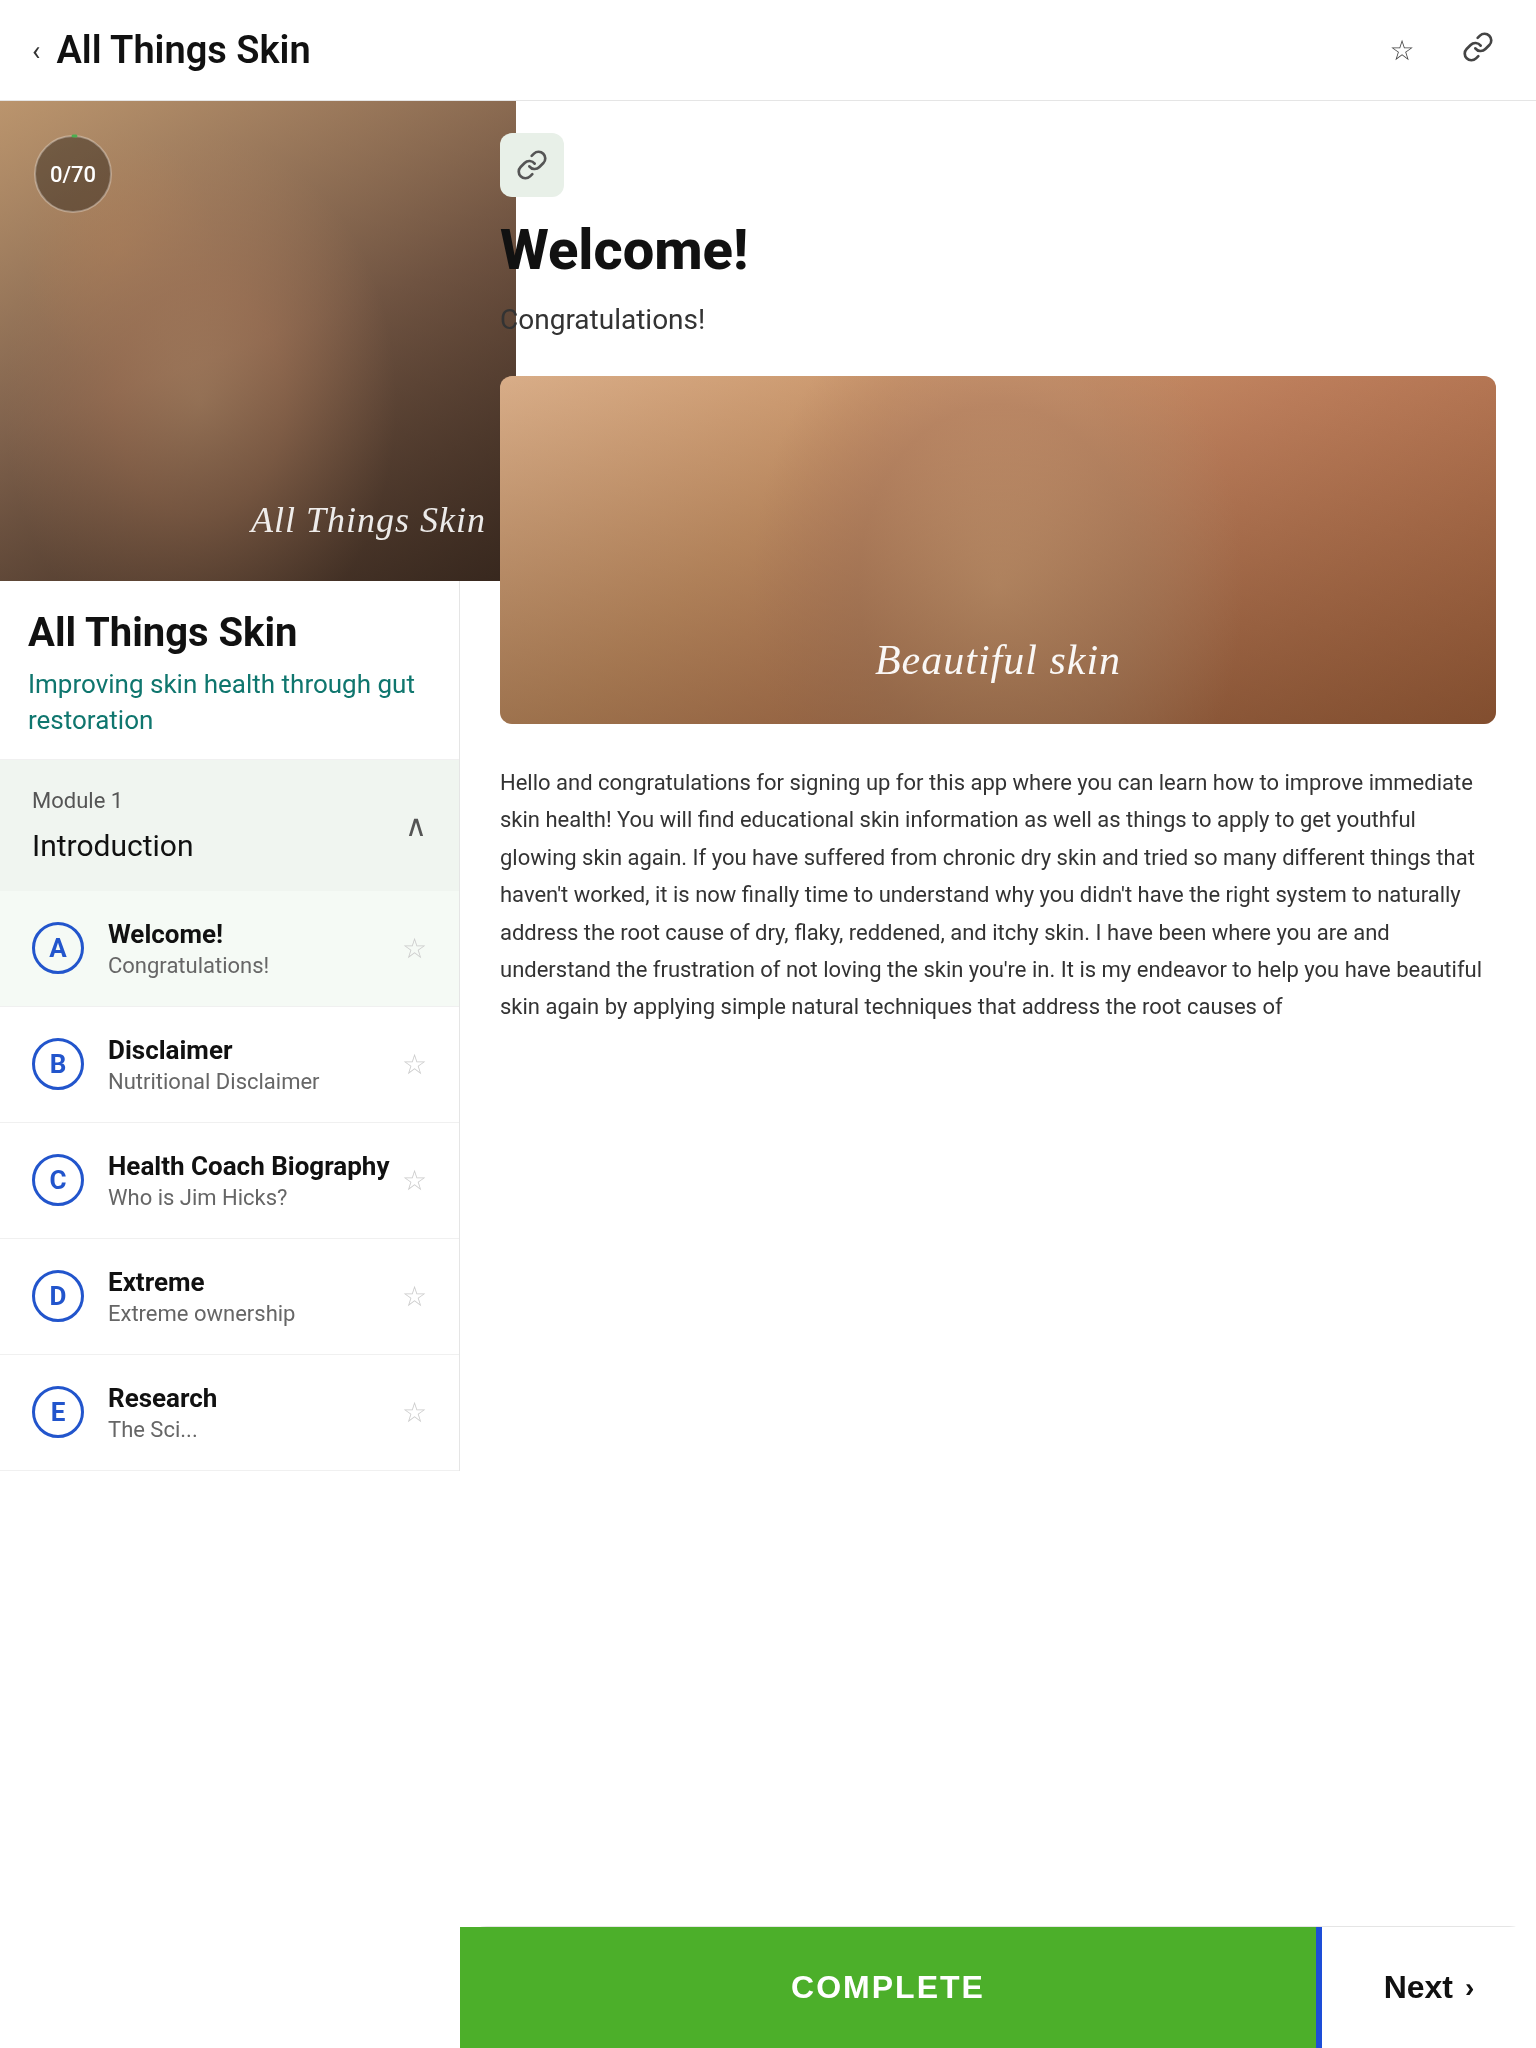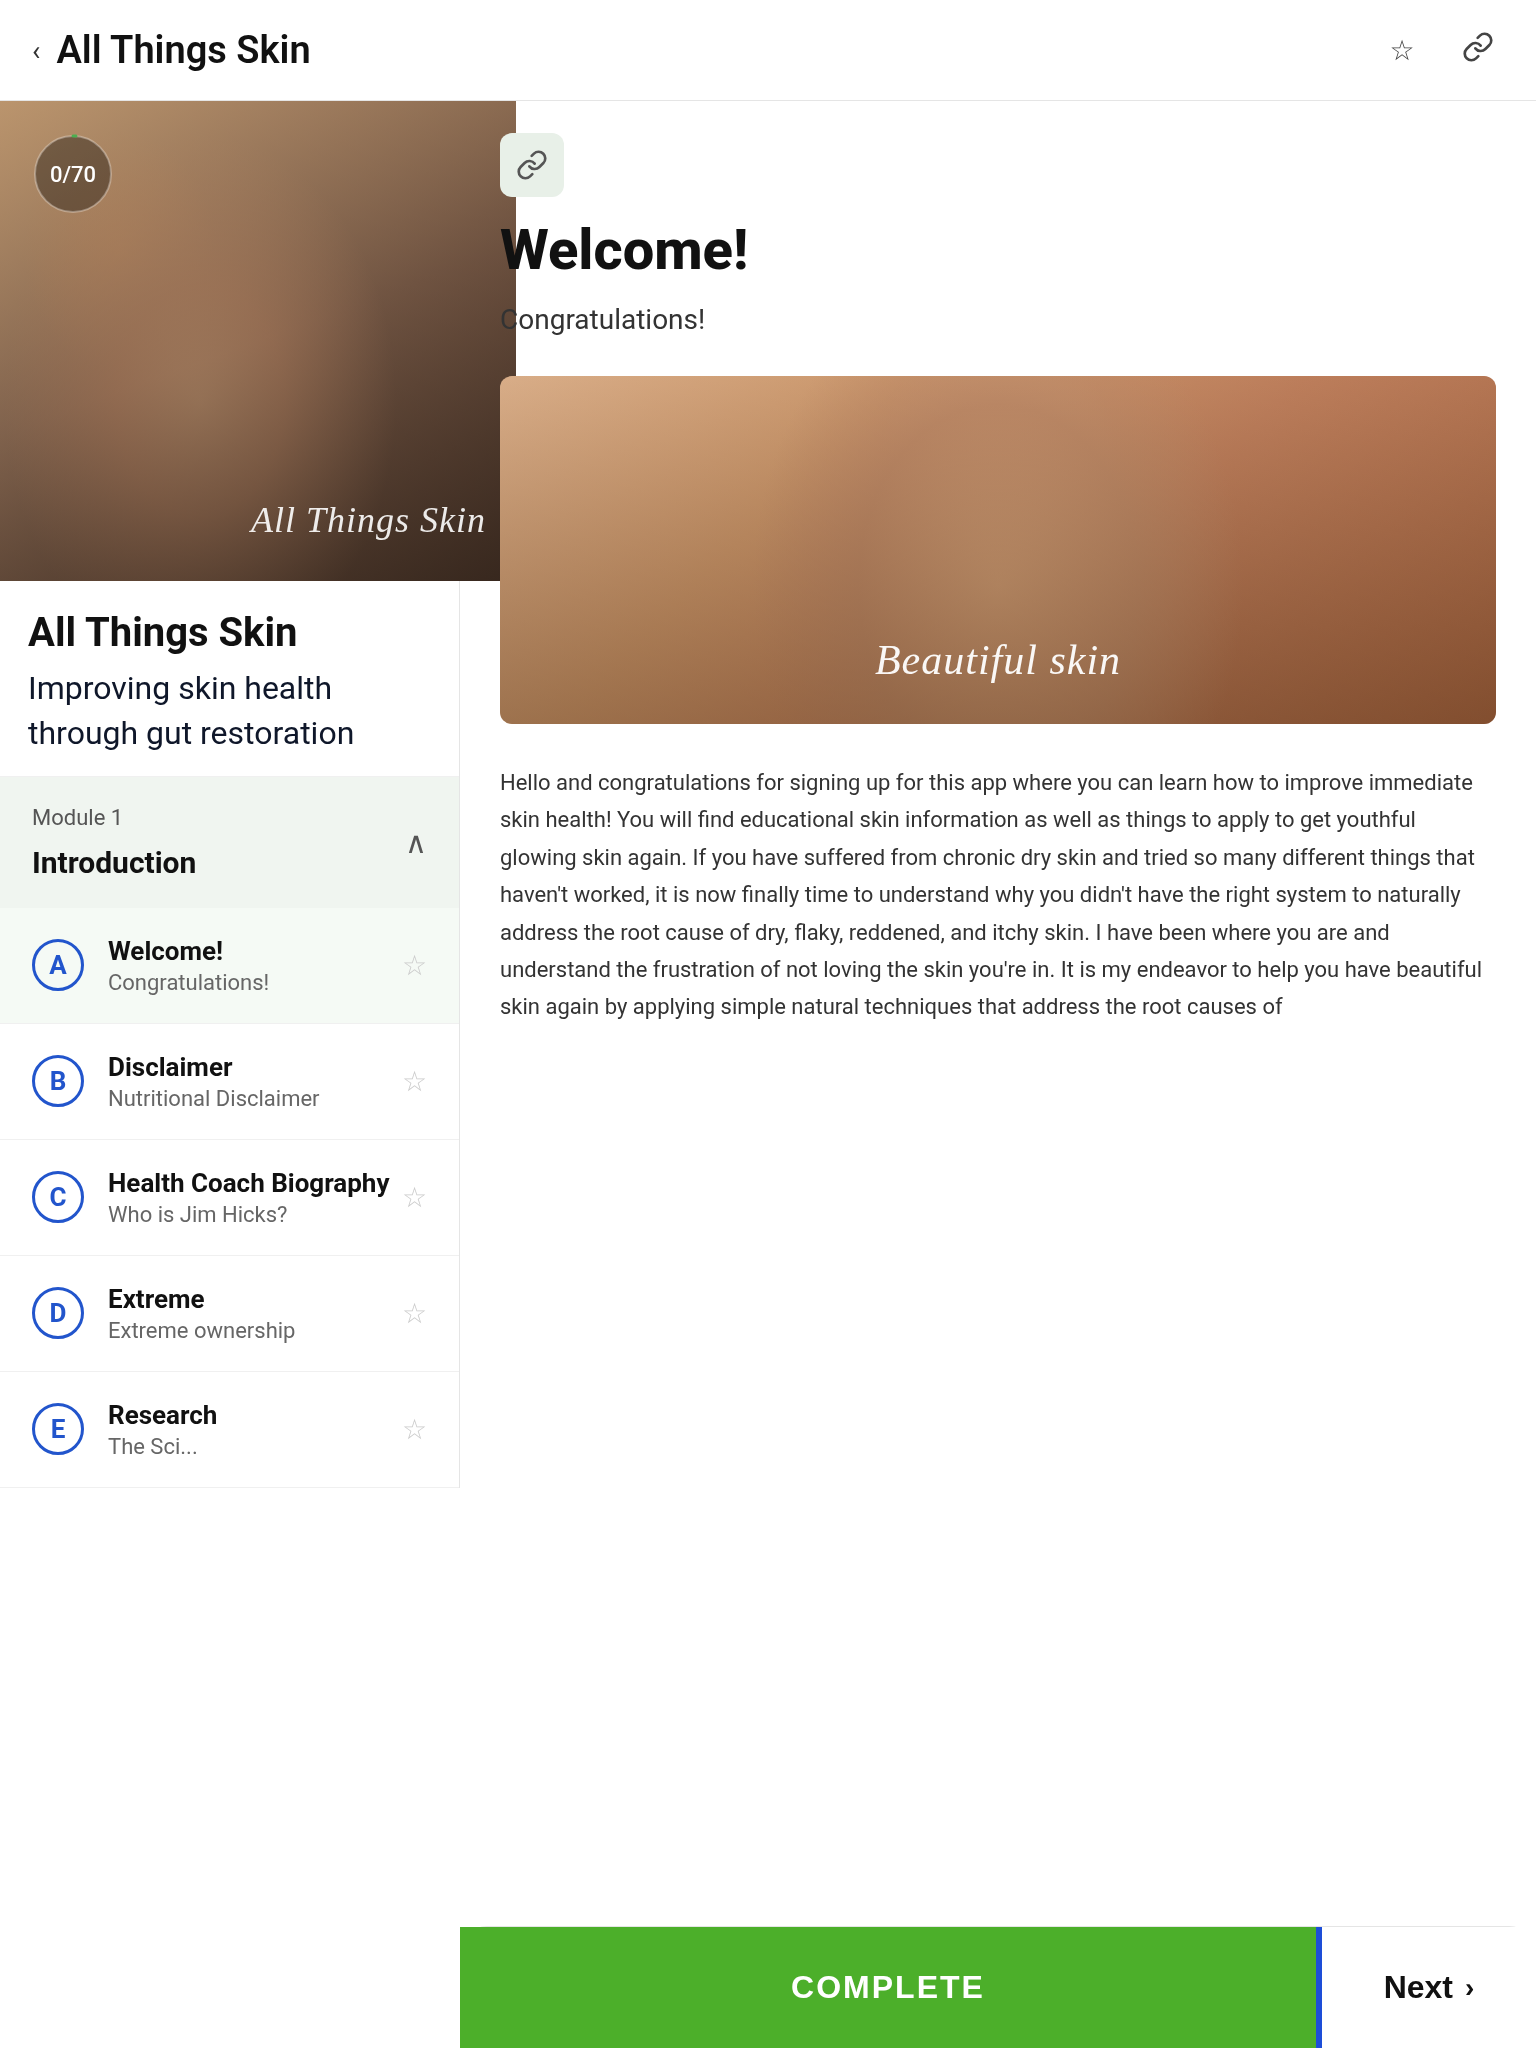--- a/index.html
+++ b/index.html
@@ -129,42 +129,42 @@
       padding: 28px 28px 20px;
       border-bottom: 1px solid #f0f0f0;
     }
     .course-title {
       font-size: 40px;
       font-weight: 700;
       color: #111;
       margin-bottom: 10px;
     }
     .course-subtitle {
-      font-size: 32px;
-      color: #0f172a;
+      font-size: 26px;
+      color: #0f766e;
       line-height: 1.4;
     }
 
     
     .module-header {
       background: #f0f5f0;
       padding: 28px 32px;
       display: flex;
       justify-content: space-between;
       align-items: center;
       cursor: pointer;
     }
     .module-label {
       font-size: 22px;
       color: #555;
       margin-bottom: 15px;
     }
     .module-name {
       font-size: 30px;
-      font-weight: 700;
+      font-weight: 400;
       color: #111;
     }
     .chevron-up {
       font-size: 30px;
       color: #555;
     }
 
     .lesson-item {
       display: flex;
       align-items: center;

